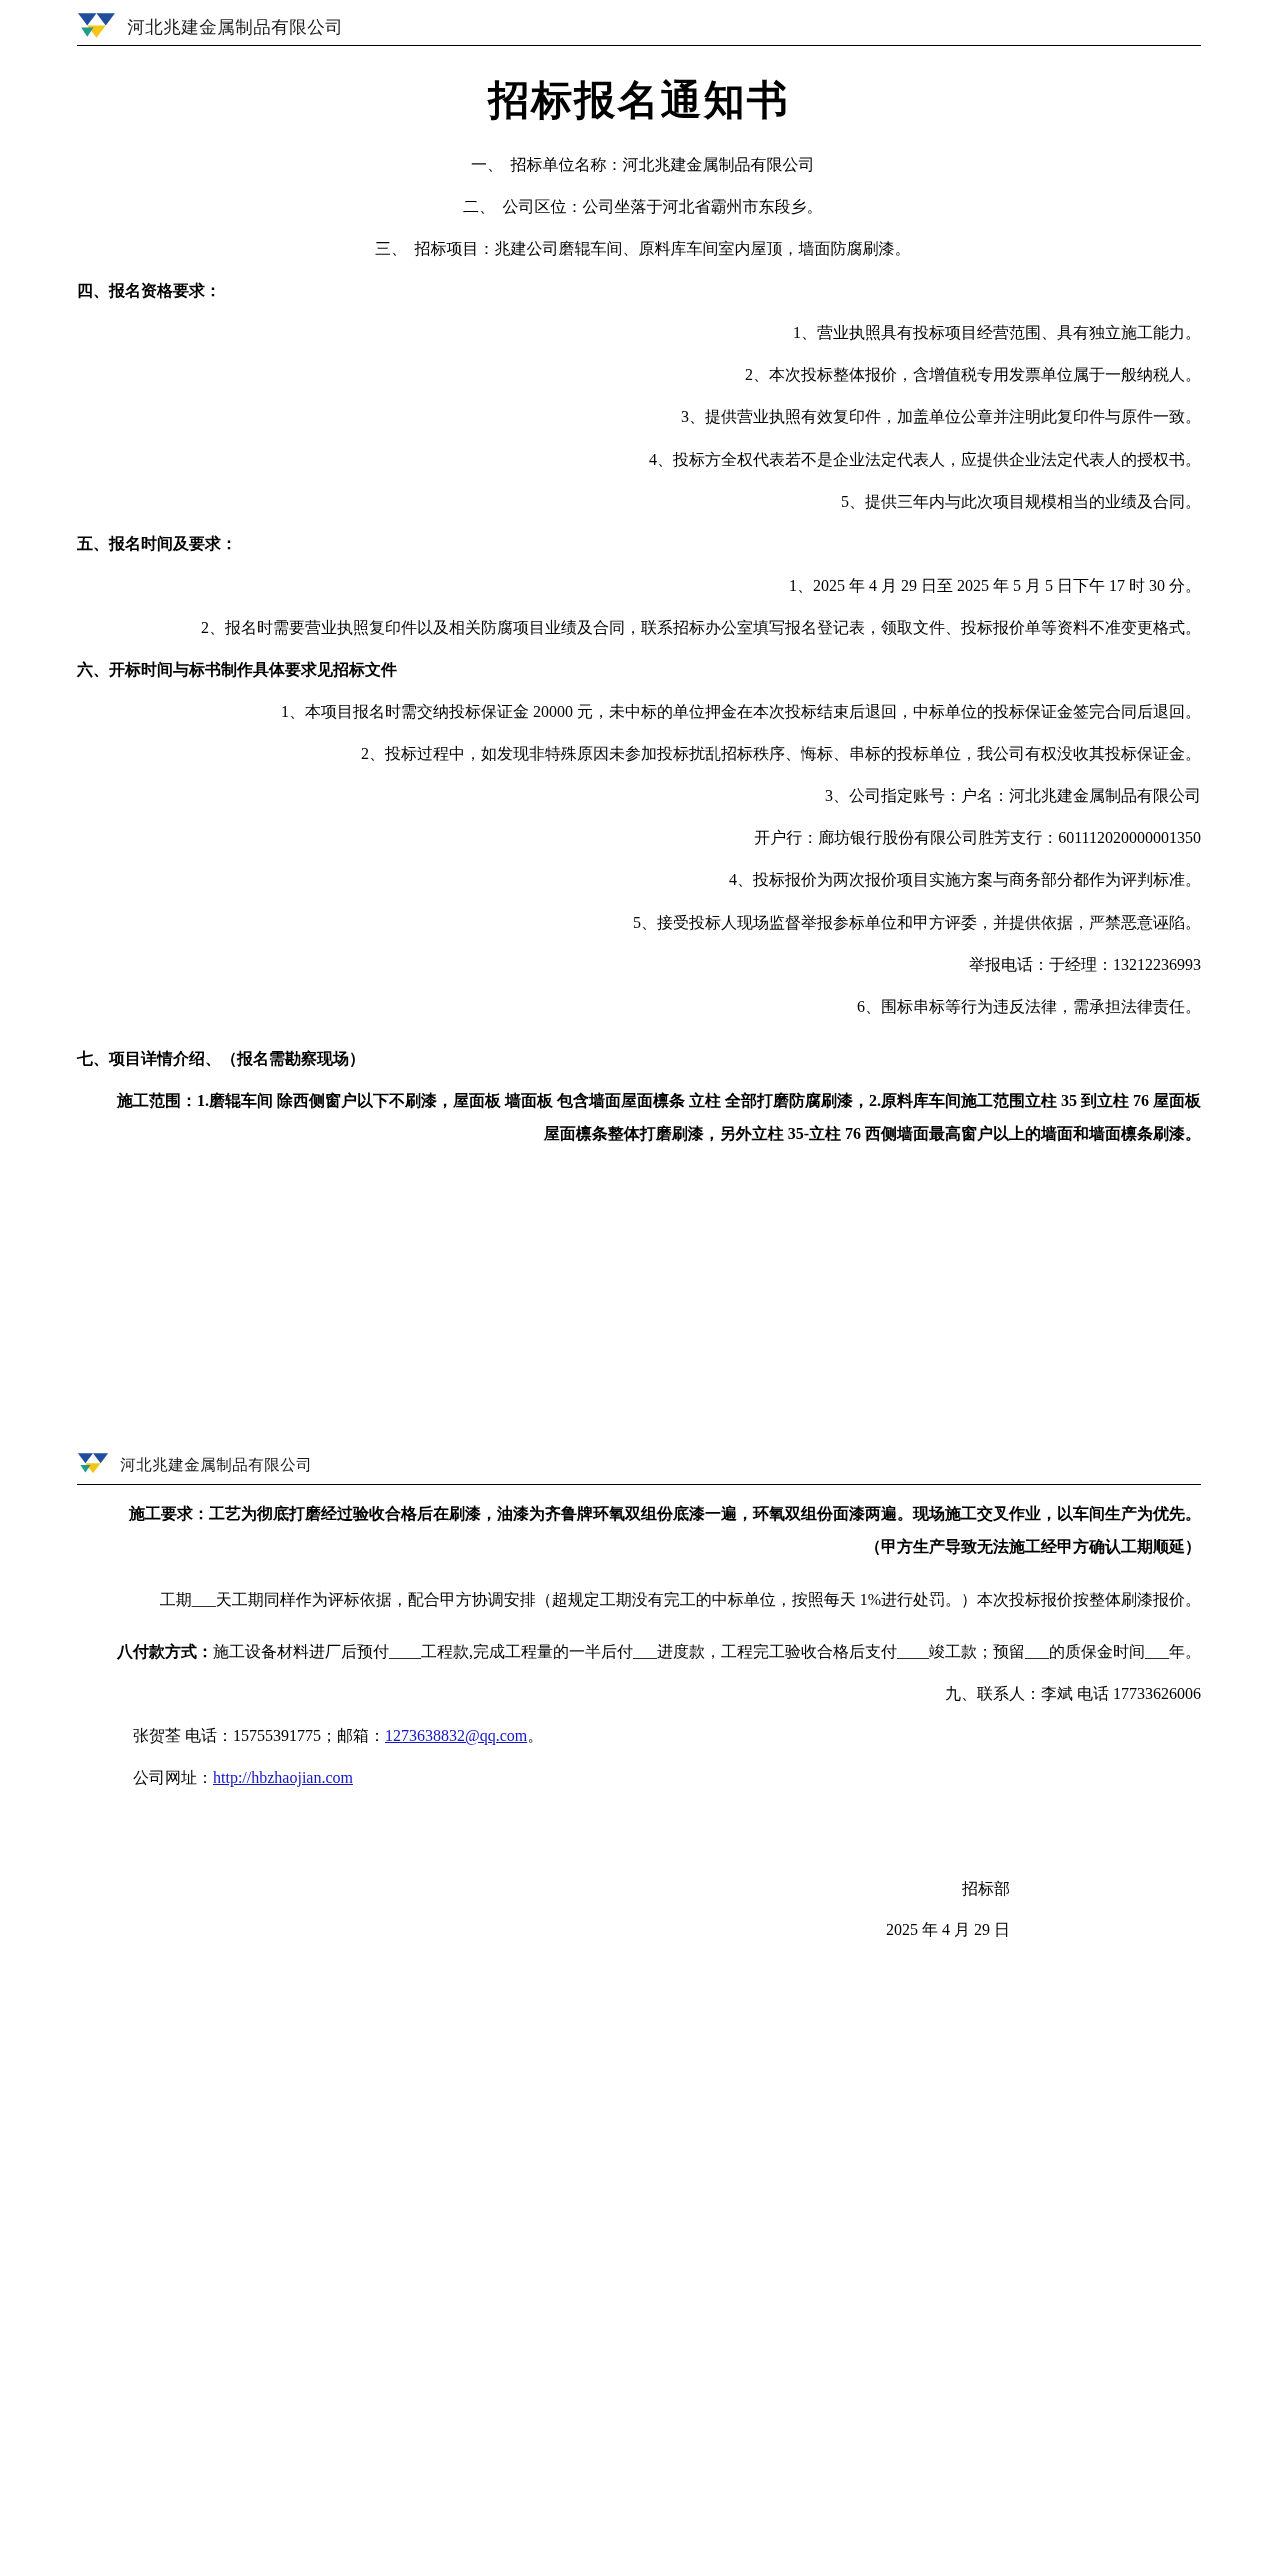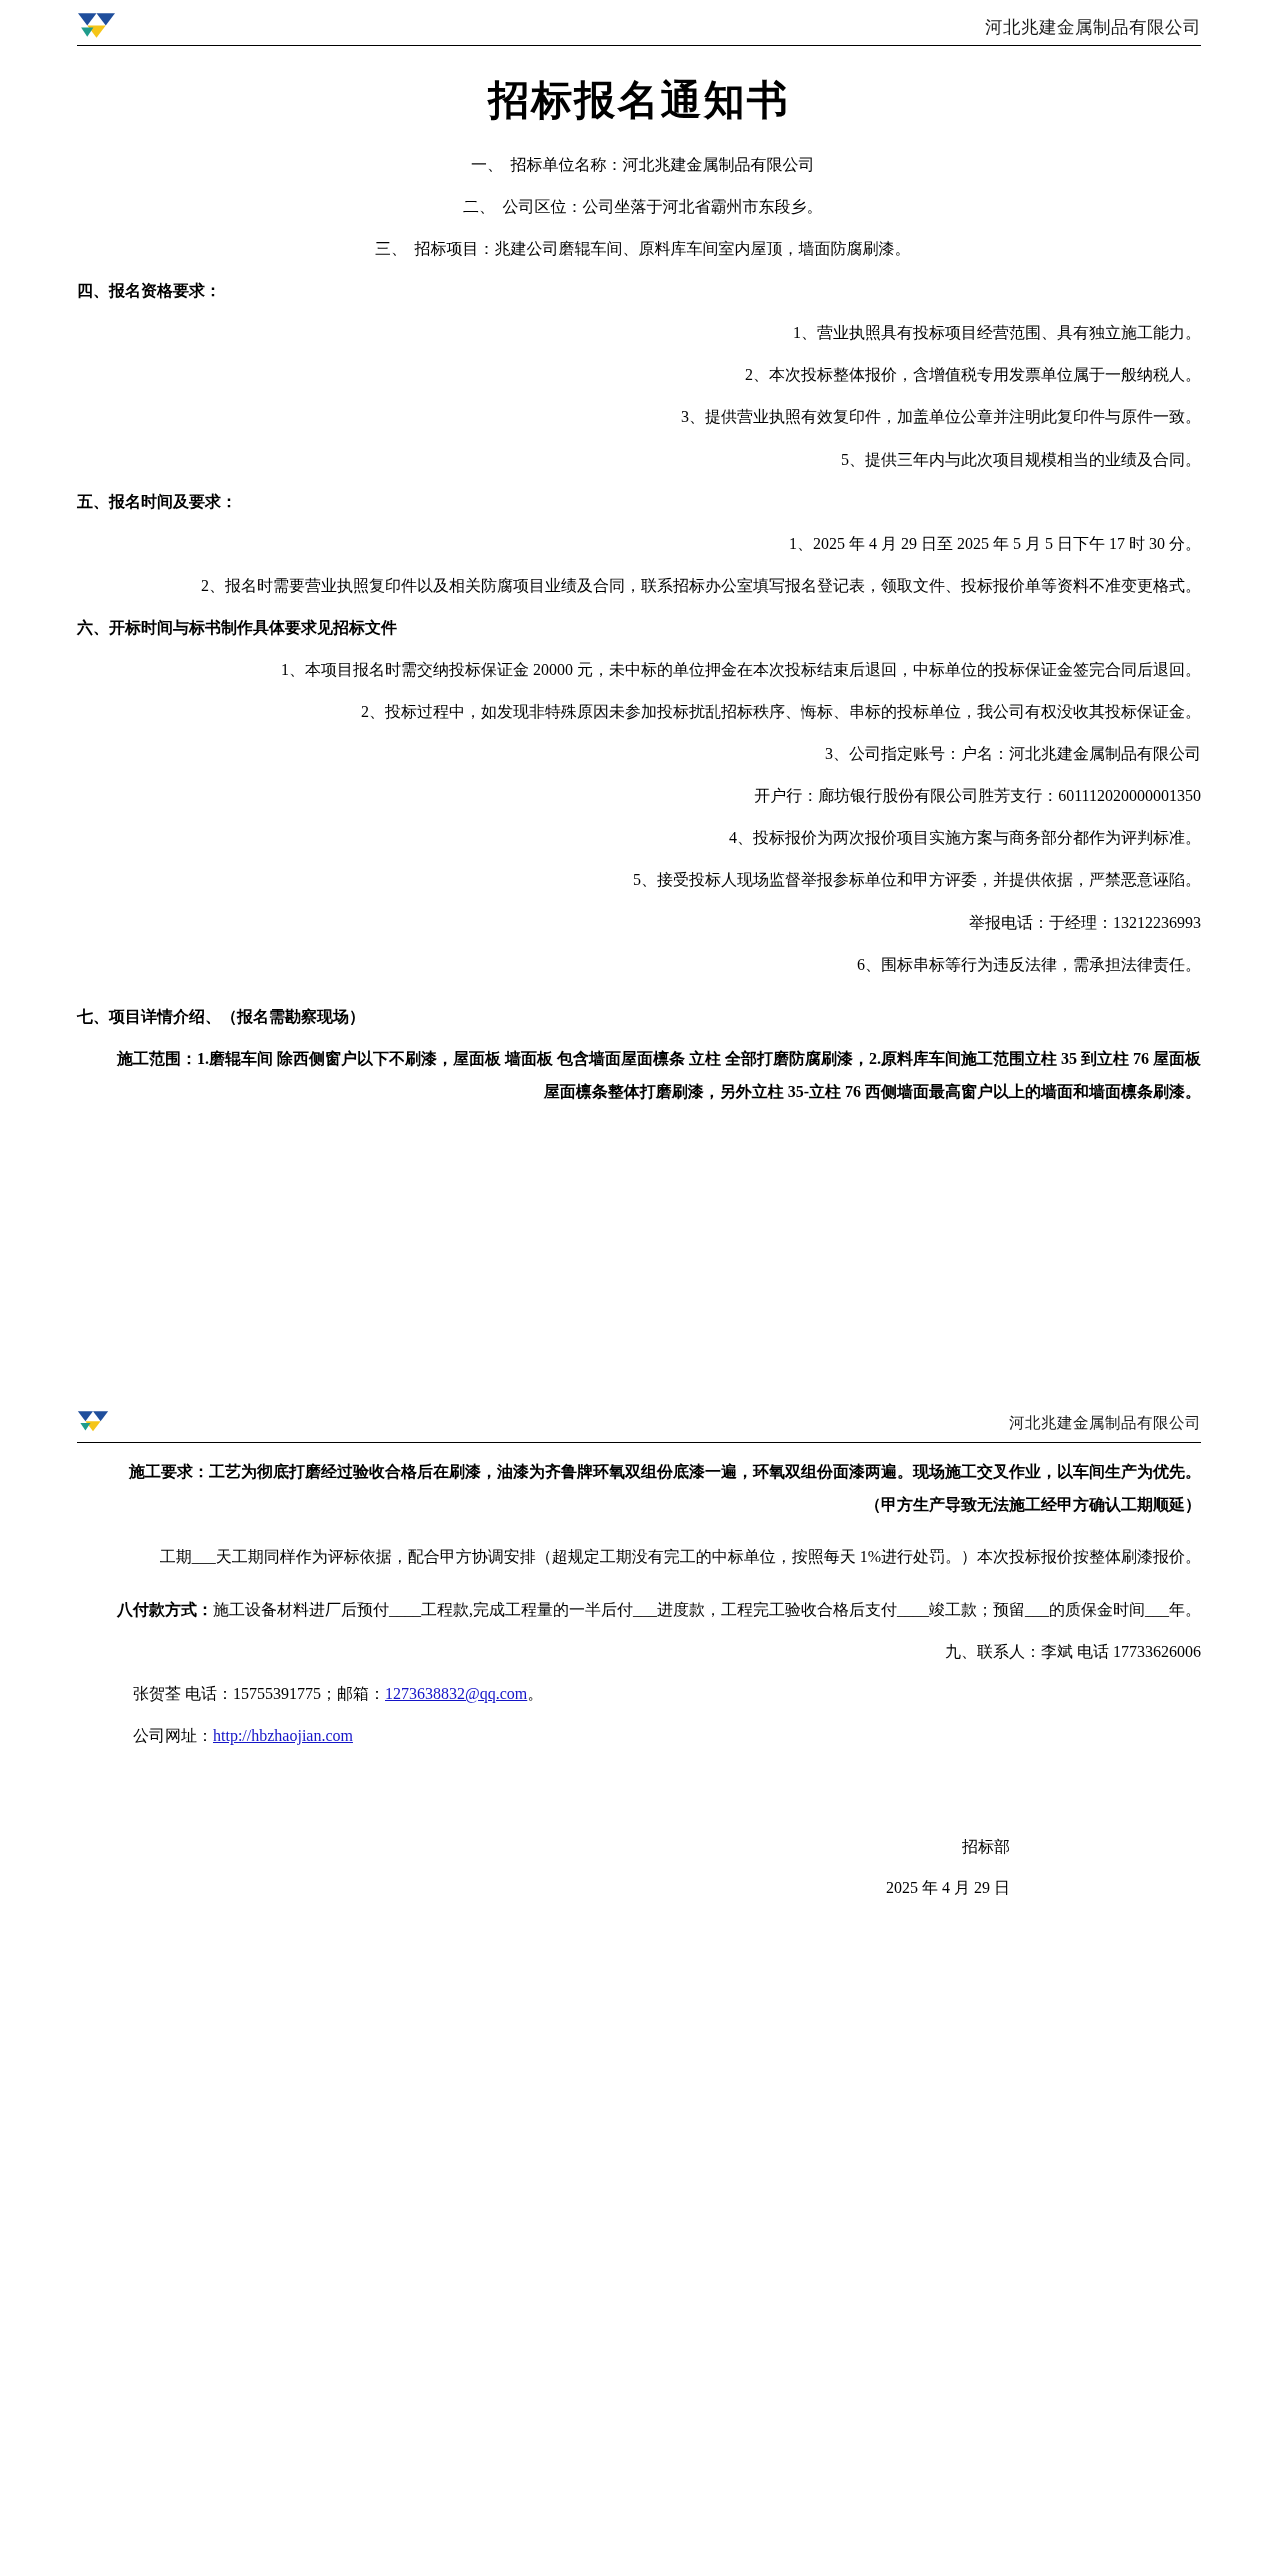--- a/index.html
+++ b/index.html
@@ -23,21 +23,21 @@
 
   
   .letterhead {
     position: relative;
     padding-top: 12.4px;
     padding-bottom: 5.2px;
   }
   .letterhead-inner {
     display: flex;
     align-items: center;
-    justify-content: space-between;
+    justify-content: flex-start;
     gap: 11.3px;
   }
   .logo {
     width: 39px;
     height: 30px;
     position: relative;
     flex: 0 0 auto;
   }
   .logo svg { display: block; }
   .company-name {
@@ -133,20 +133,21 @@
     <p class="line lvl1"><span class="lvl1-label">一、</span><span>招标单位名称：河北兆建金属制品有限公司</span></p>
 
     <p class="line lvl1"><span class="lvl1-label">二、</span><span>公司区位：公司坐落于河北省霸州市东段乡。</span></p>
 
     <p class="line lvl1"><span class="lvl1-label">三、</span><span>招标项目：兆建公司磨辊车间、原料库车间室内屋顶，墙面防腐刷漆。</span></p>
 
     <p class="section-h">四、报名资格要求：</p>
     <p class="line indent1">1、营业执照具有投标项目经营范围、具有独立施工能力。</p>
     <p class="line indent1">2、本次投标整体报价，含增值税专用发票单位属于一般纳税人。</p>
     <p class="line indent1">3、提供营业执照有效复印件，加盖单位公章并注明此复印件与原件一致。</p>
+    <p class="line indent1">4、投标方全权代表若不是企业法定代表人，应提供企业法定代表人的授权书。</p>
     <p class="line indent1">5、提供三年内与此次项目规模相当的业绩及合同。</p>
 
     <p class="section-h">五、报名时间及要求：</p>
     <p class="line indent1">1、2025 年 4 月 29 日至 2025 年 5 月 5 日下午 17 时 30 分。</p>
     <p class="line indent1">2、报名时需要营业执照复印件以及相关防腐项目业绩及合同，联系招标办公室填写报名登记表，领取文件、投标报价单等资料不准变更格式。</p>
 
     <p class="section-h">六、开标时间与标书制作具体要求见招标文件</p>
     <p class="line indent1">1、本项目报名时需交纳投标保证金 20000 元，未中标的单位押金在本次投标结束后退回，中标单位的投标保证金签完合同后退回。</p>
     <p class="line indent1">2、投标过程中，如发现非特殊原因未参加投标扰乱招标秩序、悔标、串标的投标单位，我公司有权没收其投标保证金。</p>
     <p class="line indent1"><span>3、公司指定账号：户名：河北兆建金属制品有限公司</span></p>

